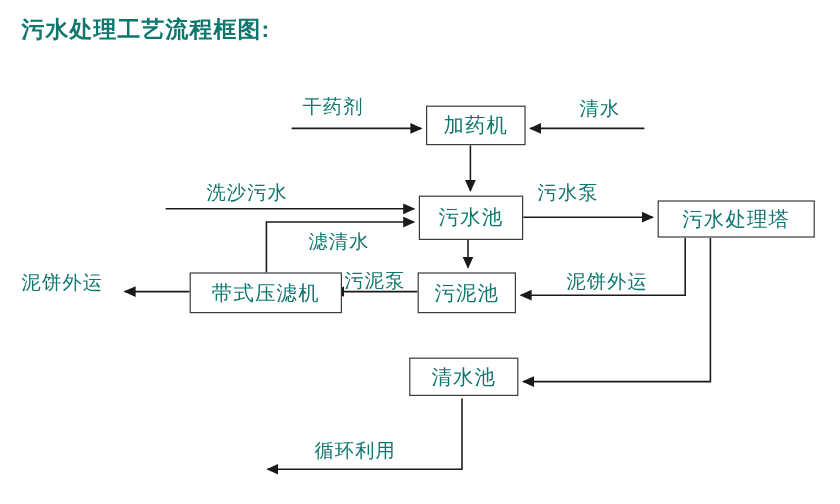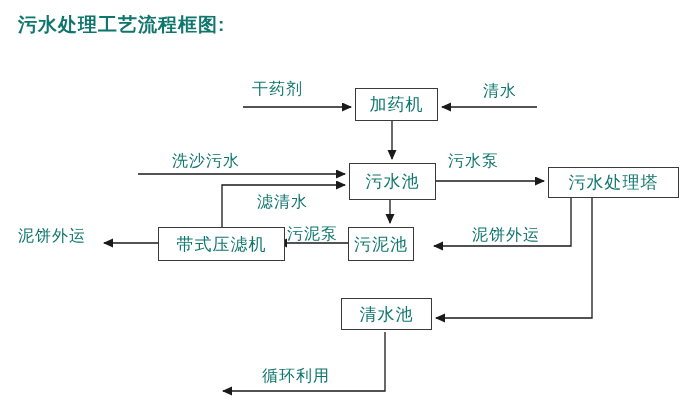--- a/index.html
+++ b/index.html
@@ -49,21 +49,21 @@
     font-size: 16px;
     white-space: nowrap;
     letter-spacing: 1px;
     background: transparent;
   }
   
   #node-dosing     { left: 355px; top:  88px; width:  83px; height: 33px; }
   #node-sewage     { left: 349px; top: 163px; width:  87px; height: 37px; }
   #node-tower      { left: 548px; top: 167px; width: 131px; height: 31px; }
   #node-press      { left: 158px; top: 227px; width: 127px; height: 34px; font-family: Liberation Serif, serif; }
-  #node-sludge     { left: 348px; top: 227px; width:  66px; height: 34px; }
+  #node-sludge     { left: 348px; top: 227px; width:  82px; height: 34px; }
   #node-clean      { left: 341px; top: 298px; width:  91px; height: 32px; }
   
   #lbl-dry       { left: 252px; top:  79px; }
   #lbl-cleanin   { left: 483px; top:  81px; text-align: right; }
   #lbl-sandwash  { left: 172px; top: 151px; }
   #lbl-filtered  { left: 257px; top: 192px; }
   #lbl-sewpump   { left: 448px; top: 151px; }
   #lbl-bottom    { left: 472px; top: 225px; }
   #lbl-sldpump   { left: 287px; top: 224px; }
   #lbl-mudcake   { left:  18px; top: 226px; }

